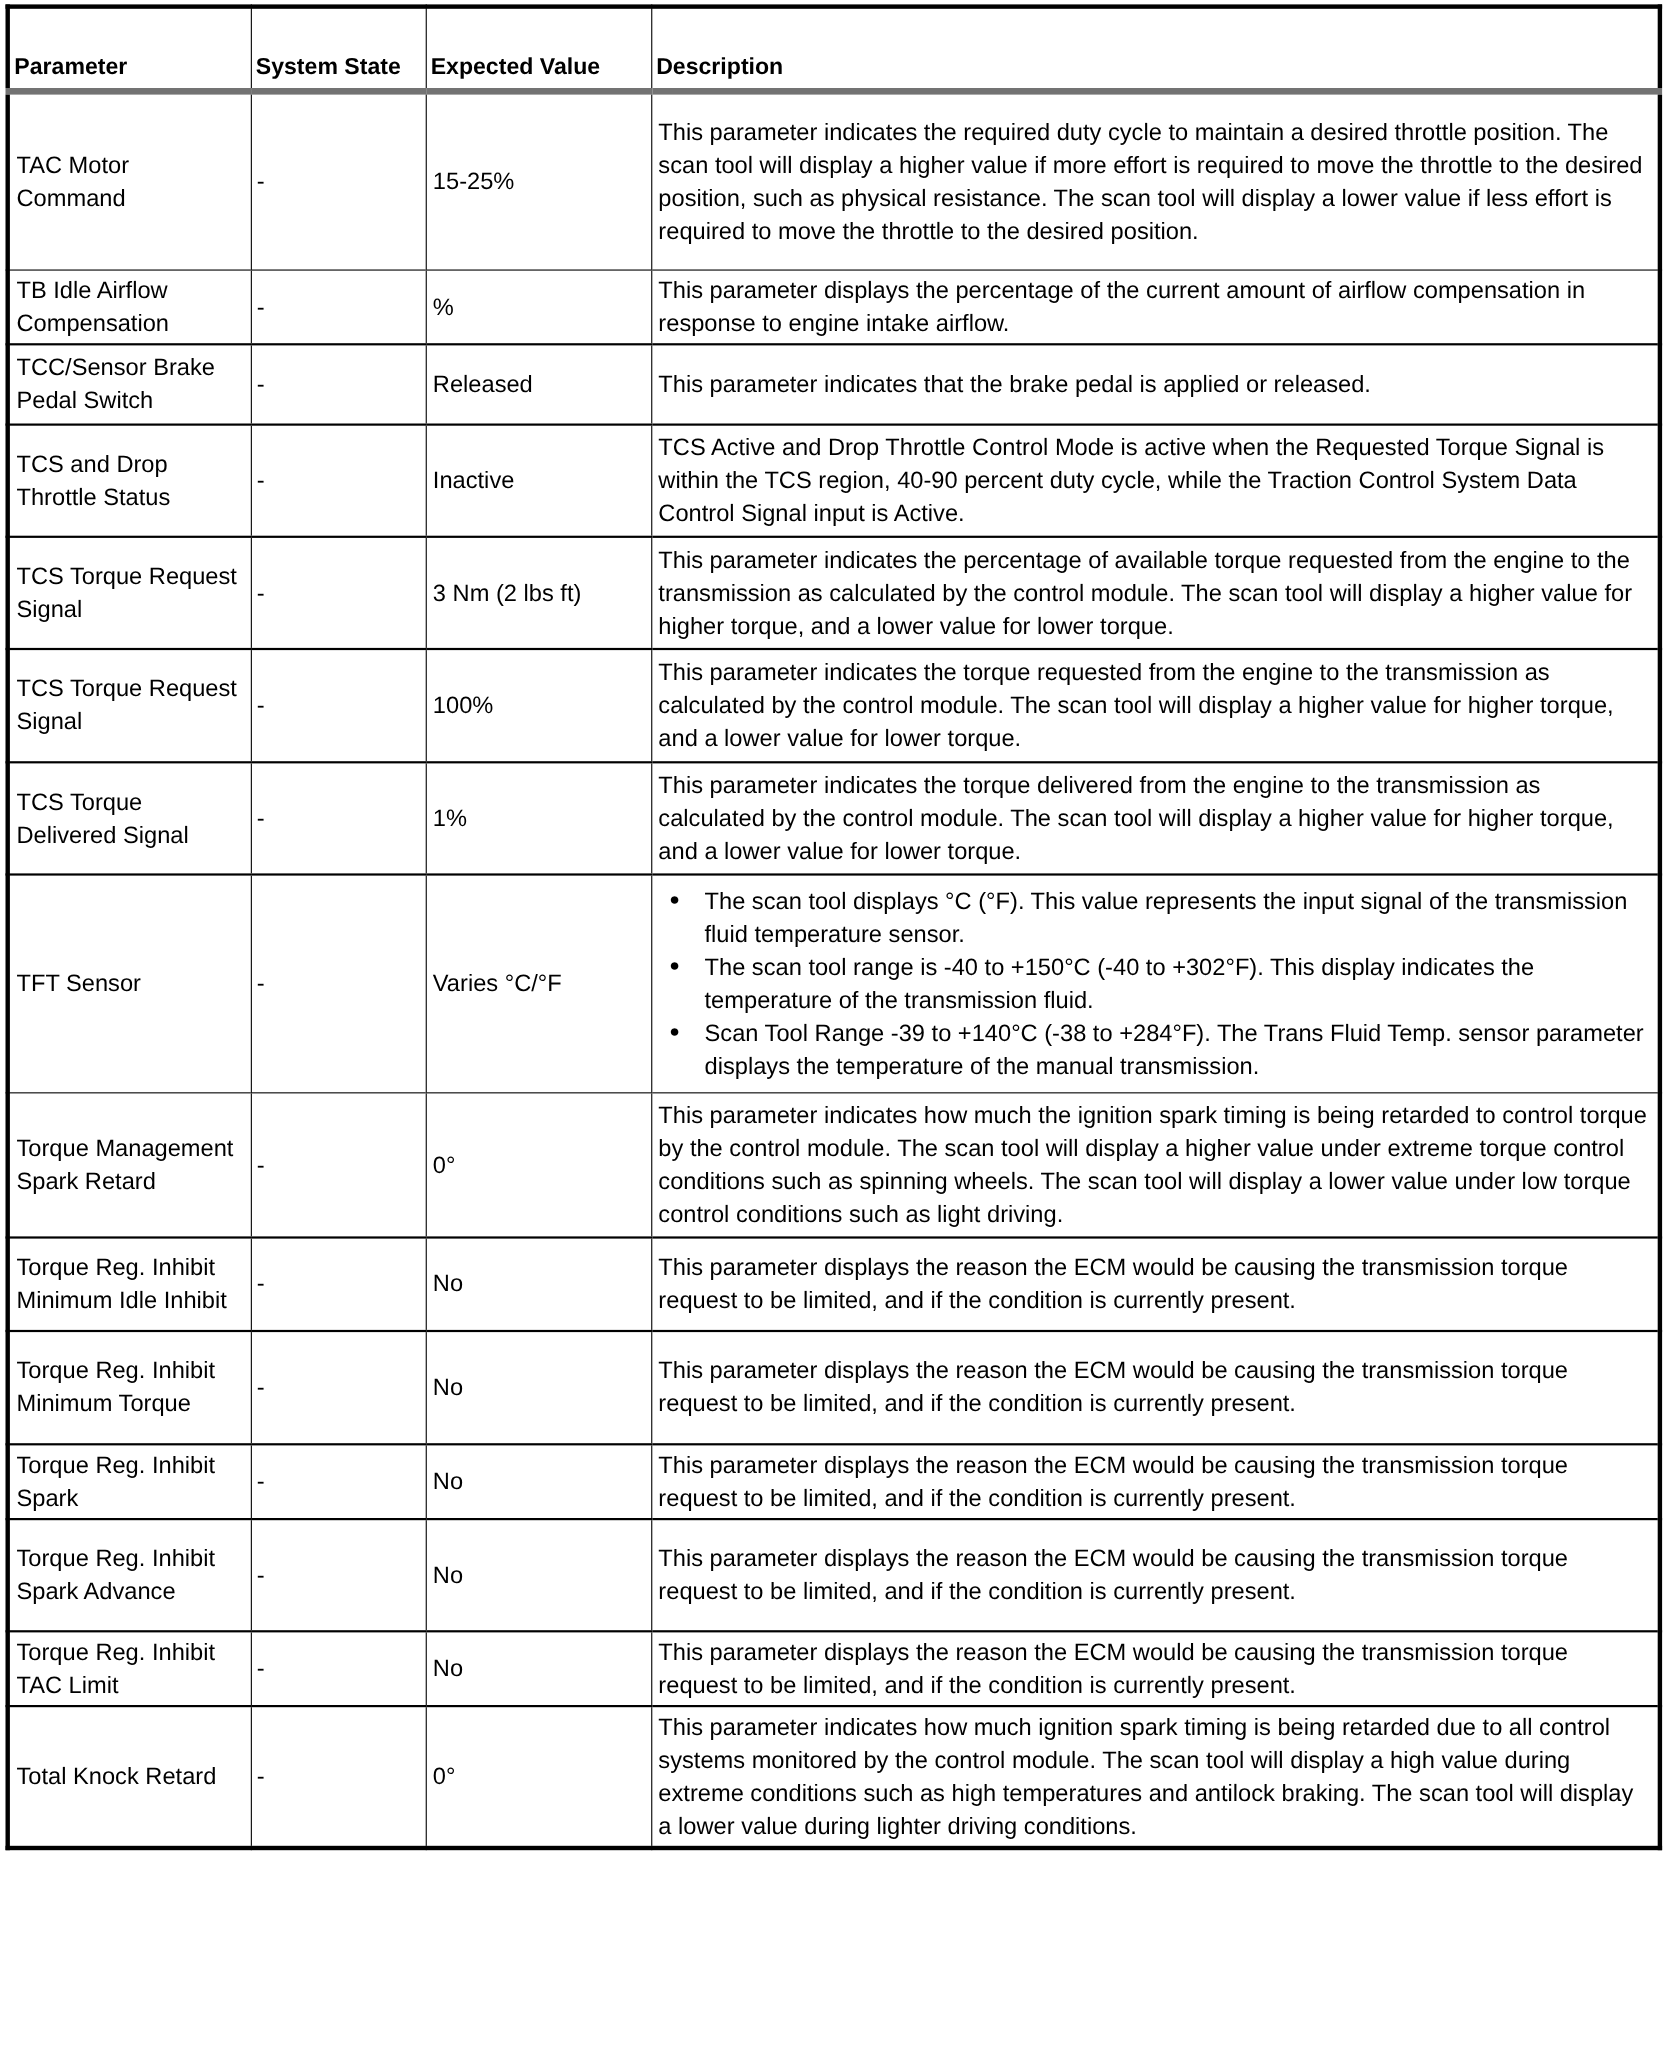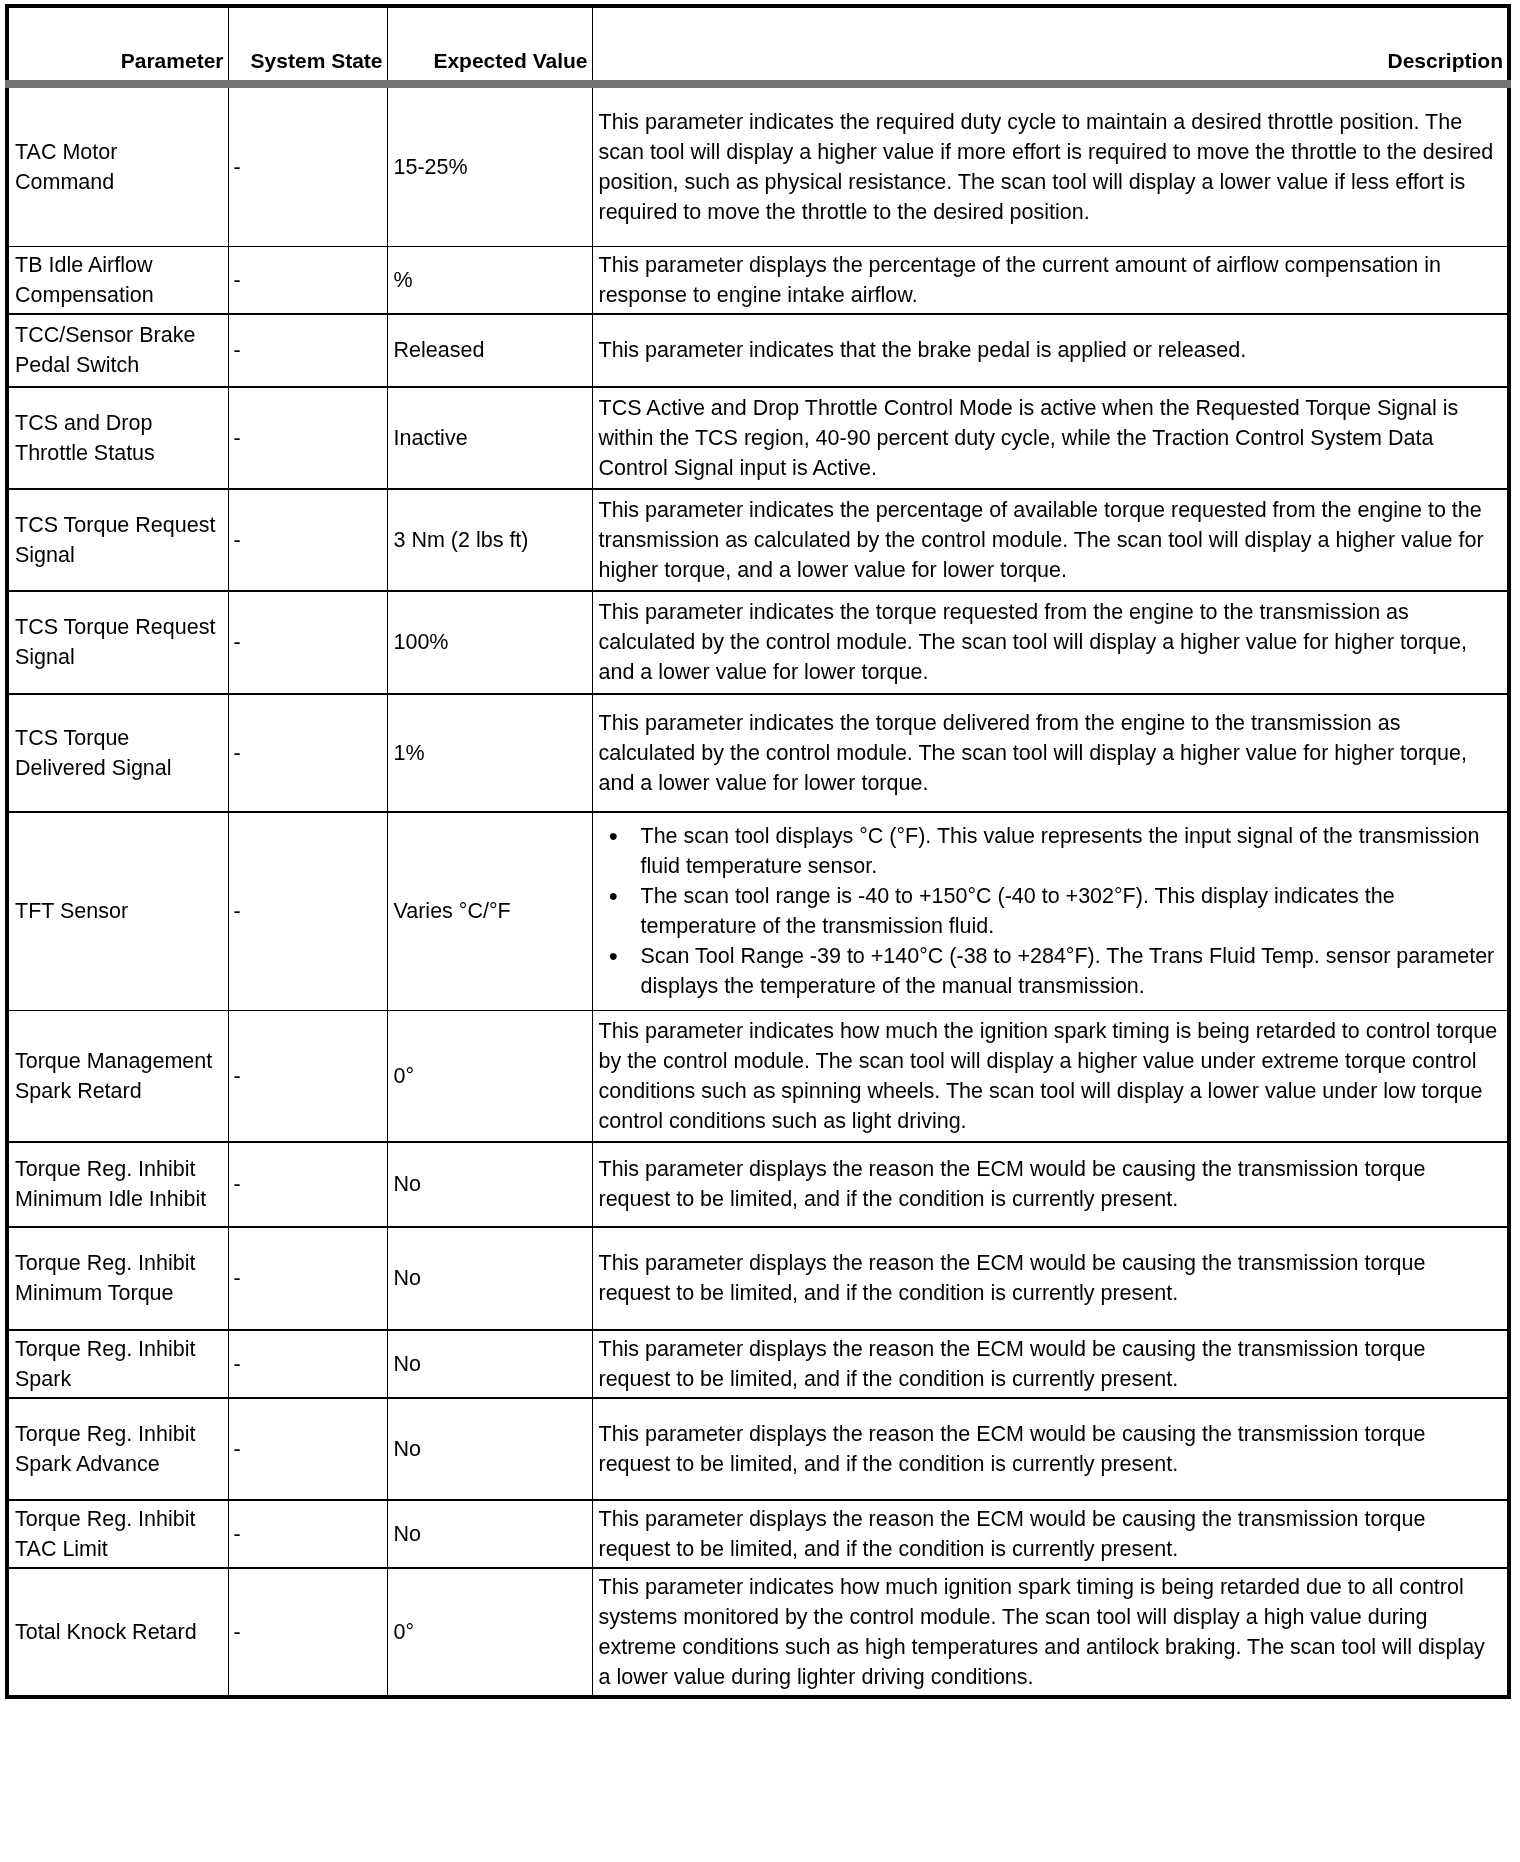--- a/index.html
+++ b/index.html
@@ -4,23 +4,23 @@
 <style>
   html, body { margin: 0; padding: 0; background: #ffffff; }
   body { width: 1520px; height: 1862px; position: relative; overflow: hidden;
          font-family: "Liberation Sans", sans-serif; color: #000; }
   table.doc { position: absolute; left: 5px; top: 4px; width: 1506px;
               border-collapse: collapse; border: 4px solid #000; table-layout: fixed; }
   table.doc col.c1 { width: 221px; }
   table.doc col.c2 { width: 159px; }
   table.doc col.c3 { width: 205px; }
   table.doc col.c4 { width: auto; }
-  th { font-weight: bold; font-size: 21px; line-height: 27px; text-align: right;
+  th { font-weight: bold; font-size: 21px; line-height: 27px; text-align: left;
        vertical-align: bottom; padding: 2px 4px 6px 4px; border-left: 1.5px solid #000;
-       border-right: 1.5px solid #000; border-bottom: 8px solid #737373; height: 64px; }
+       border-right: 1.5px solid #000; border-bottom: 6px solid #737373; height: 64px; }
   td { font-size: 21.5px; line-height: 30px; vertical-align: middle; padding: 2px 6px 2px 6px;
        border-left: 1.5px solid #000; border-right: 1.5px solid #000;
        border-top: 2.5px solid #000; }
   td.desc { padding: 3px 6px 3px 6px; }
   tr.thin td { border-top: 1.5px solid #000; }
   td.state { padding-left: 5px; }
   td.value { padding-left: 6px; }
   ul.bullets { margin: 0; padding: 0; list-style: none; }
   ul.bullets li { position: relative; padding-left: 42px; }
   ul.bullets li::before { content: "\25CF"; position: absolute; left: 10px; top: 0; font-size: 16px; }
@@ -73,21 +73,21 @@
         <td class="state">-</td>
         <td class="value">3 Nm (2 lbs ft)</td>
         <td class="desc">This parameter indicates the percentage of available torque requested from the engine to the transmission as calculated by the control module. The scan tool will display a higher value for higher torque, and a lower value for lower torque.</td>
       </tr>
       <tr style="height: 103px;">
         <td class="param">TCS Torque Request Signal</td>
         <td class="state">-</td>
         <td class="value">100%</td>
         <td class="desc">This parameter indicates the torque requested from the engine to the transmission as calculated by the control module. The scan tool will display a higher value for higher torque, and a lower value for lower torque.</td>
       </tr>
-      <tr style="height: 118px;">
+      <tr style="height: 102px;">
         <td class="param">TCS Torque Delivered Signal</td>
         <td class="state">-</td>
         <td class="value">1%</td>
         <td class="desc">This parameter indicates the torque delivered from the engine to the transmission as calculated by the control module. The scan tool will display a higher value for higher torque, and a lower value for lower torque.</td>
       </tr>
       <tr style="height: 199px;">
         <td class="param">TFT Sensor</td>
         <td class="state">-</td>
         <td class="value">Varies °C/°F</td>
         <td class="desc">

